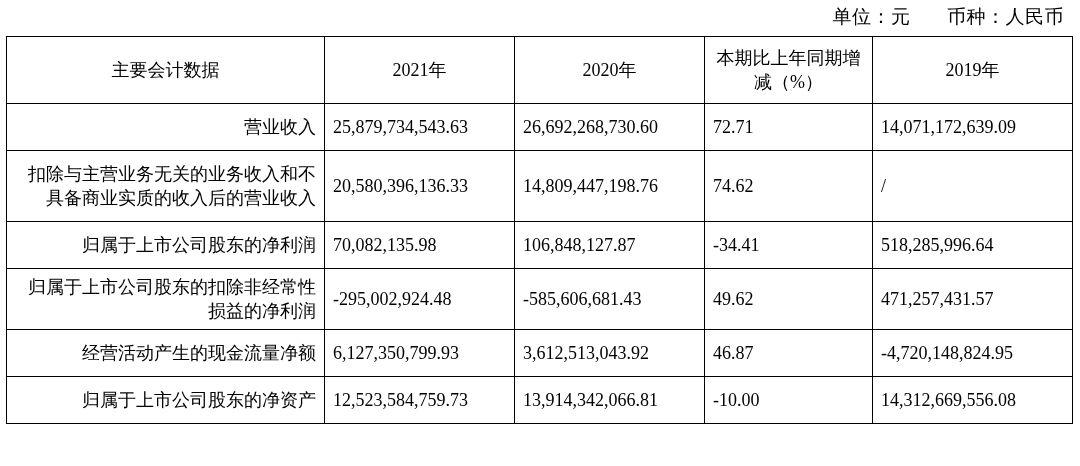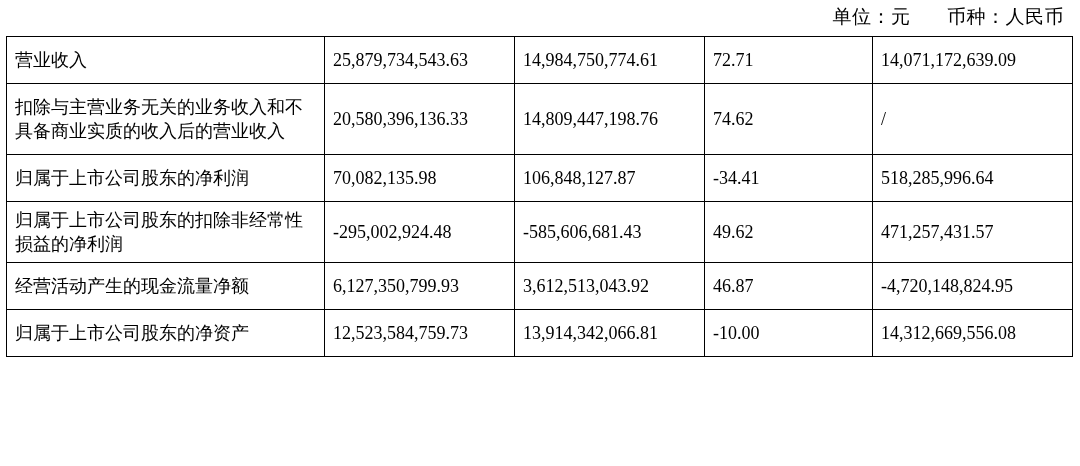--- a/index.html
+++ b/index.html
@@ -52,21 +52,21 @@
   col.c1 { width: 190px; }
   col.c2 { width: 190px; }
   col.c3 { width: 168px; }
   col.c4 { width: 200px; }
 
   .hdr td {
     text-align: center;
     height: 58px;
   }
   .label {
-    text-align: left;
+    text-align: right;
     white-space: pre-line;
   }
   .num {
     text-align: left;
     font-family: "Liberation Serif", "DejaVu Serif", serif;
     white-space: nowrap;
   }
   .row-tall td {
     height: 62px;
   }
@@ -94,25 +94,32 @@
 
   <table class="fin">
     <colgroup>
       <col class="c0">
       <col class="c1">
       <col class="c2">
       <col class="c3">
       <col class="c4">
     </colgroup>
     <tbody>
+      <tr class="hdr">
+        <td>主要会计数据</td>
+        <td>2021年</td>
+        <td>2020年</td>
+        <td>本期比上年同期增减（%）</td>
+        <td>2019年</td>
+      </tr>
 
       <tr class="row-std">
         <td class="label">营业收入</td>
         <td class="num">25,879,734,543.63</td>
-        <td class="num">14,984,750,774.61</td>
+        <td class="num">26,692,268,730.60</td>
         <td class="num">72.71</td>
         <td class="num">14,071,172,639.09</td>
       </tr>
 
       <tr class="row-tall">
         <td class="label">扣除与主营业务无关的业务收入和不具备商业实质的收入后的营业收入</td>
         <td class="num">20,580,396,136.33</td>
         <td class="num">14,809,447,198.76</td>
         <td class="num">74.62</td>
         <td class="num">/</td>

